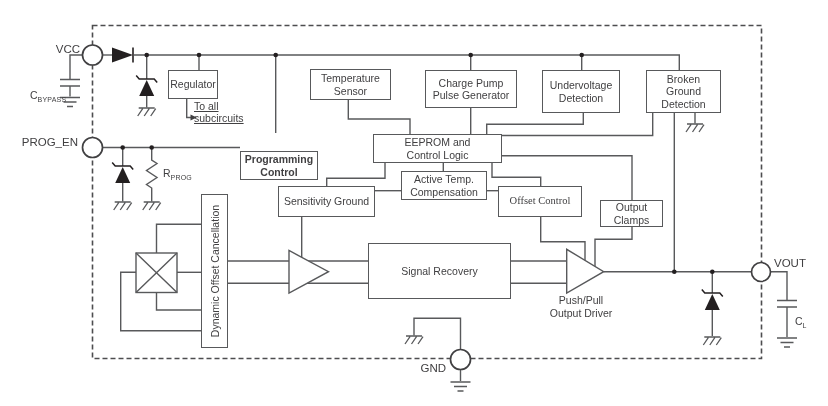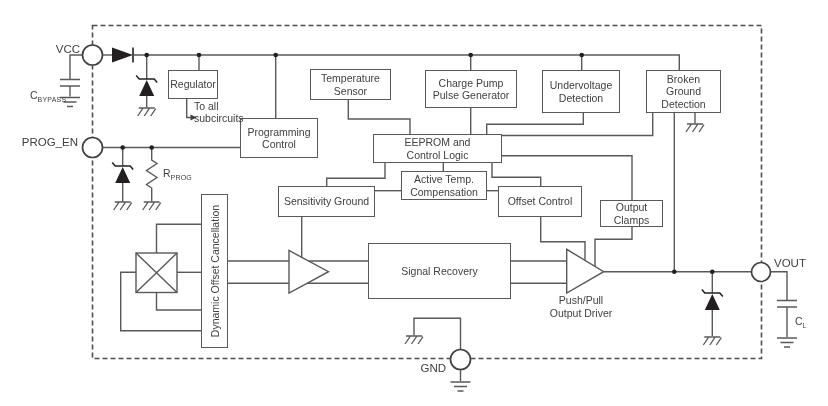--- a/index.html
+++ b/index.html
@@ -145,42 +145,42 @@
   <div class="blk" style="left:168px;top:70px;width:50px;height:29px;"><span>Regulator</span></div>
   <div class="blk" style="left:310px;top:69px;width:81px;height:31px;"><span>Temperature
 Sensor</span></div>
   <div class="blk" style="left:425px;top:70px;width:92px;height:38px;"><span>Charge Pump
 Pulse Generator</span></div>
   <div class="blk" style="left:542px;top:70px;width:78px;height:43px;"><span>Undervoltage
 Detection</span></div>
   <div class="blk" style="left:646px;top:70px;width:75px;height:43px;"><span>Broken
 Ground
 Detection</span></div>
-  <div class="blk" style="left:240px;top:118px;width:78px;height:40px;"><span>Programming
+  <div class="blk" style="left:240px;top:151px;width:78px;height:29px;font-weight:bold;"><span>Programming
 Control</span></div>
   <div class="blk" style="left:373px;top:134px;width:129px;height:29px;"><span>EEPROM and
 Control Logic</span></div>
   <div class="blk" style="left:401px;top:171px;width:86px;height:29px;"><span>Active Temp.
 Compensation</span></div>
   <div class="blk" style="left:278px;top:186px;width:97px;height:31px;"><span>Sensitivity Ground</span></div>
-  <div class="blk" style="left:498px;top:186px;width:84px;height:31px;"><span>Offset Control</span></div>
+  <div class="blk" style="left:498px;top:186px;width:84px;height:31px;font-family:Liberation Serif, serif;"><span>Offset Control</span></div>
   <div class="blk" style="left:600px;top:200px;width:63px;height:27px;"><span>Output
 Clamps</span></div>
   <div class="blk" style="left:368px;top:243px;width:143px;height:56px;"><span>Signal Recovery</span></div>
   <div class="blk" style="left:201px;top:194px;width:27px;height:154px;">
     <span class="rot">Dynamic Offset Cancellation</span>
   </div>
 
   <div class="lbl ralign" style="left:40px;top:43px;width:40px;">VCC</div>
   <div class="lbl ralign" style="left:18px;top:136px;width:60px;">PROG_EN</div>
   <div class="lbl ralign" style="left:415px;top:362px;width:31px;">GND</div>
   <div class="lbl" style="left:774px;top:257px;">VOUT</div>
 
   <div class="lbl small" style="left:30px;top:89px;"><span>C</span><sub>BYPASS</sub></div>
   <div class="lbl small" style="left:163px;top:167px;"><span>R</span><sub>PROG</sub></div>
   <div class="lbl small" style="left:795px;top:315px;"><span>C</span><sub>L</sub></div>
 
-  <div class="lbl small" style="left:194px;top:100px;line-height:1.15;">To all
+  <div class="lbl small" style="left:194px;top:100px;line-height:1.15;text-decoration:underline;">To all
 subcircuits</div>
   <div class="lbl small" style="left:536px;top:294px;width:90px;text-align:center;line-height:1.25;">Push/Pull
 Output Driver</div>
 
 </div>
 
 </body></html>

